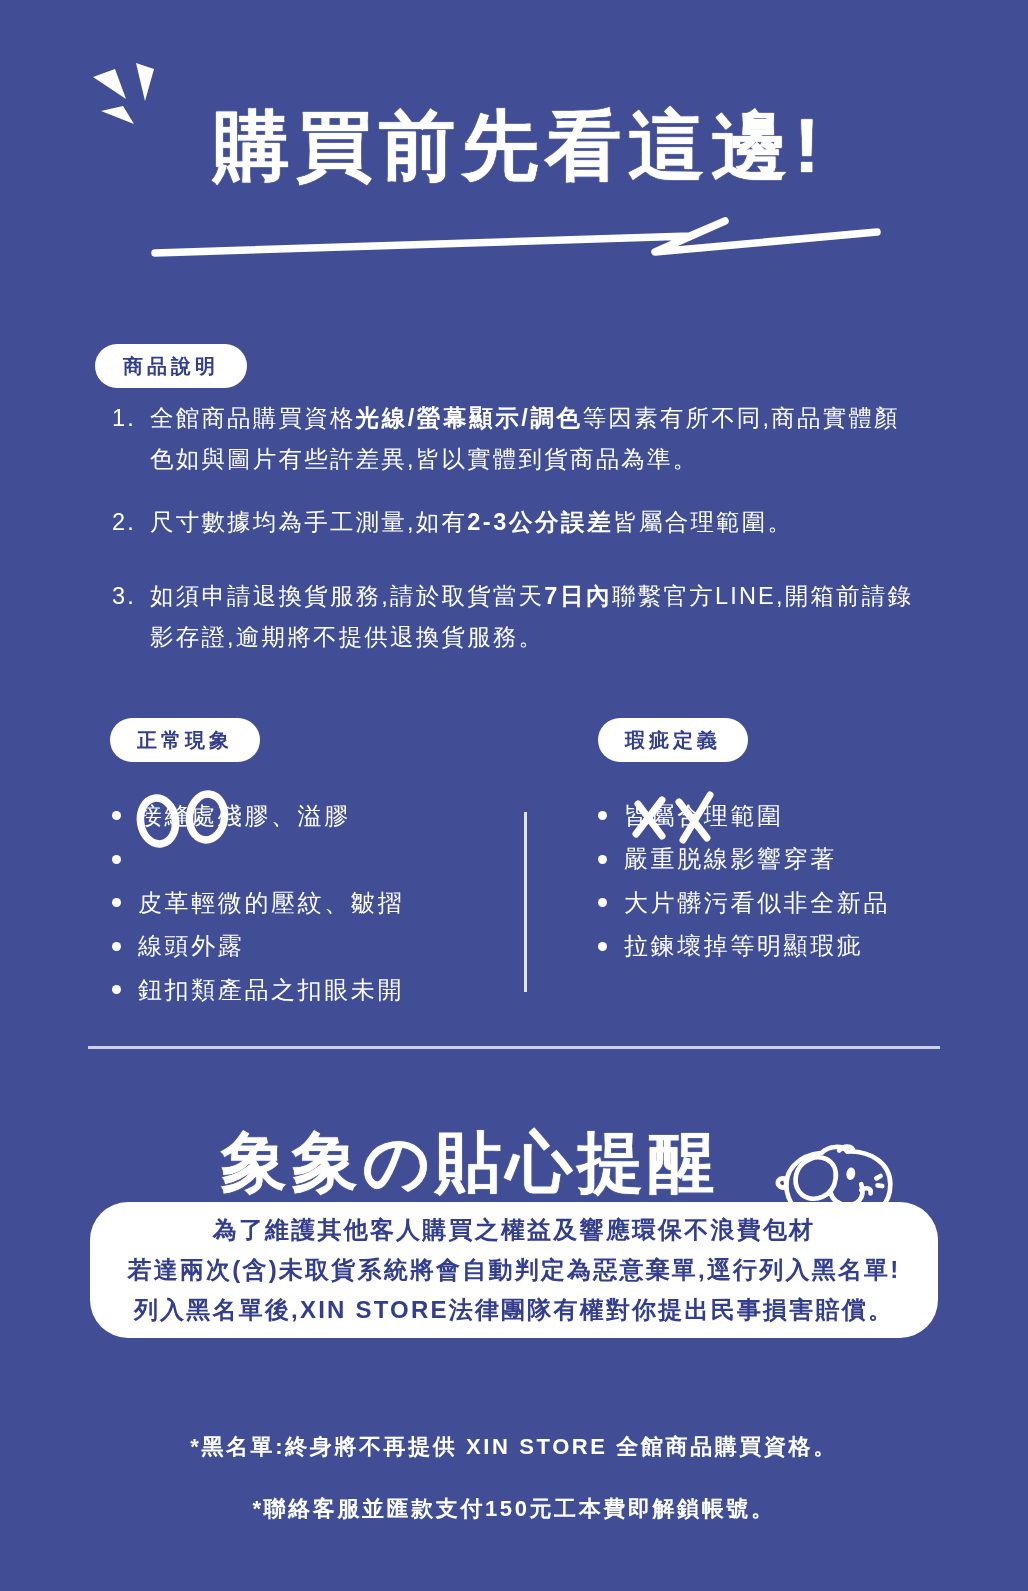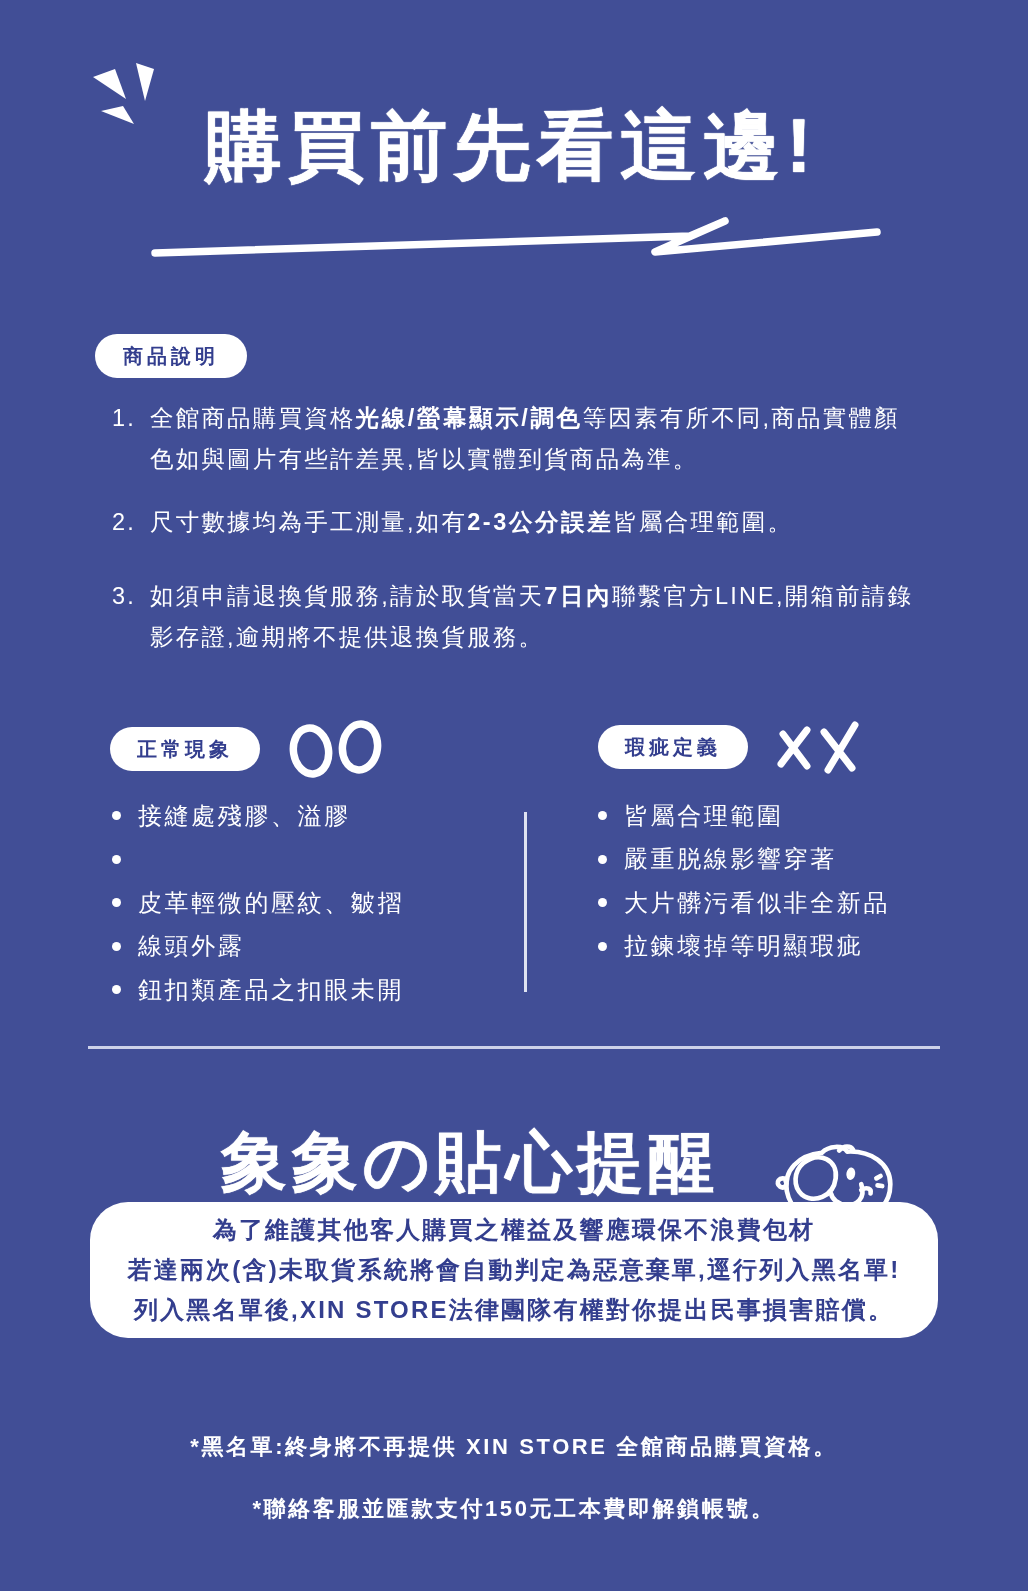--- a/index.html
+++ b/index.html
@@ -10,52 +10,52 @@
     background:#414e96;
     overflow:hidden;
     font-family:"Liberation Sans","DejaVu Sans",sans-serif;
     color:#ffffff;
   }
   svg{display:block;}
   .abs{position:absolute;}
 
   
   .hero-title{
-    left:120px;top:96px;width:784px;
+    left:128px;top:96px;width:784px;
     text-align:center;
     font-size:76px;font-weight:900;
     letter-spacing:7px;
     color:#ffffff;
     text-shadow:0 0 1px #ffffff,0 0 1px #ffffff;
     white-space:nowrap;
   }
   
   .pill{
     background:#ffffff;color:#333e8e;
     border-radius:24px;
     font-size:20px;font-weight:700;letter-spacing:4px;
     display:flex;align-items:center;justify-content:center;
     box-sizing:border-box;
   }
-  .badge-desc{left:95px;top:334px;width:152px;height:44px;}
+  .badge-desc{left:95px;top:344px;width:152px;height:44px;}
   .badge-col{width:150px;height:44px;}
 
   
   .desc-item{
     left:112px;width:812px;
     display:flex;
     font-size:23.5px;line-height:41px;
     letter-spacing:2.2px;font-weight:500;
   }
   .desc-num{flex:0 0 38px;}
   .desc-text{flex:1;}
   .desc-text b{font-weight:800;letter-spacing:2.6px;}
 
   
-  .col-head{display:flex;align-items:center;gap:26px;}
+  .col-head{display:flex;align-items:center;gap:26px;flex-direction:column;}
   .bullet-list{
     list-style:none;margin:0;padding:0;
     font-size:24px;font-weight:500;letter-spacing:2.6px;
   }
   .bullet-list li{
     display:flex;align-items:center;
     height:43.5px;
   }
   .dot{
     flex:0 0 auto;

